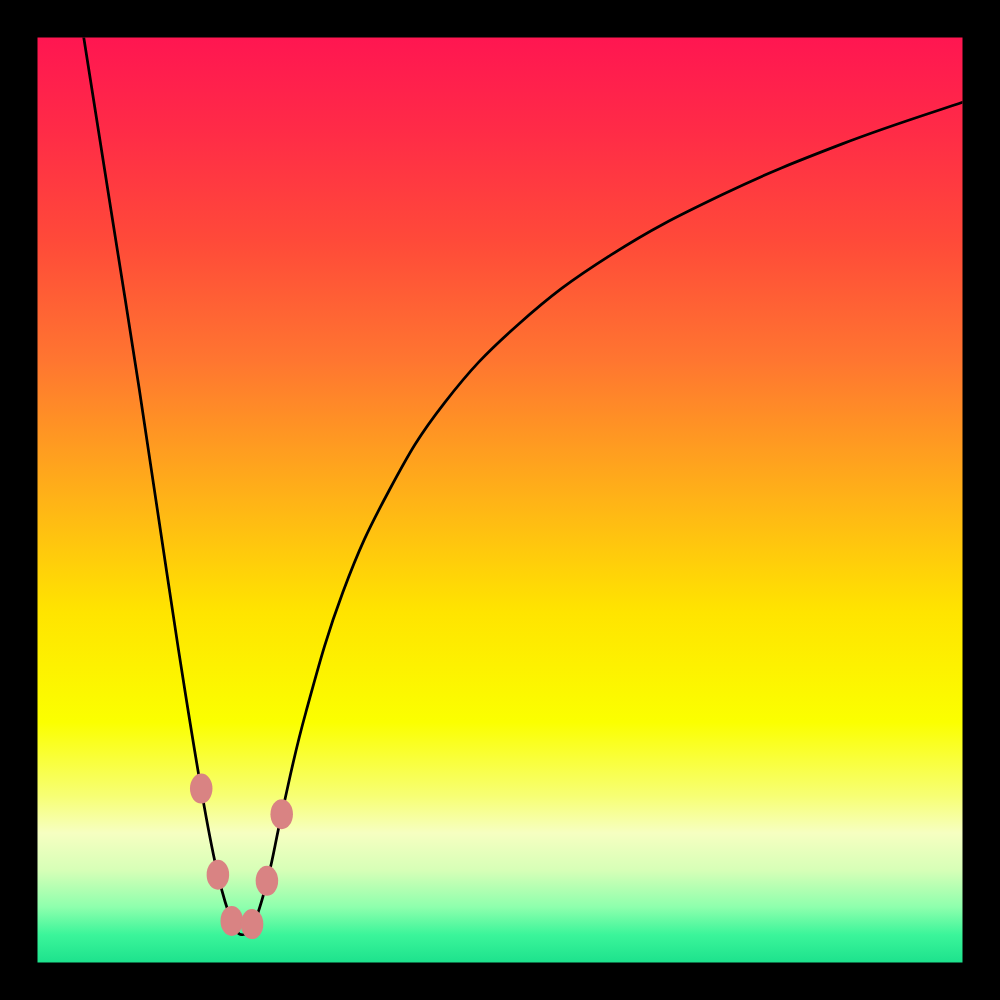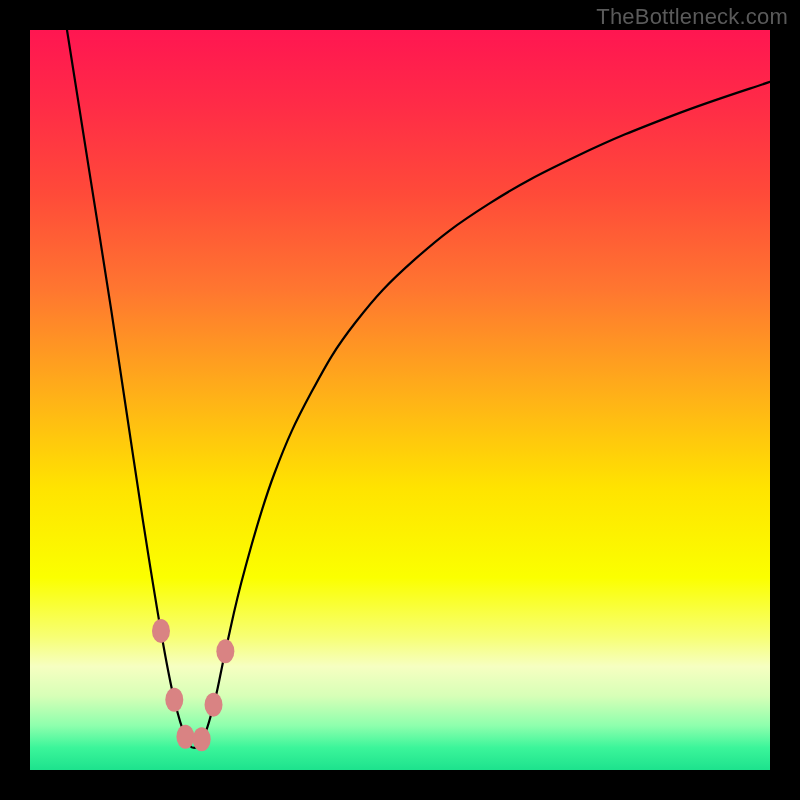--- a/index.html
+++ b/index.html
@@ -64,14 +64,13 @@
           <ellipse cx="160.98" cy="630.88" rx="9" ry="12" fill="#d98383"></ellipse>
           <ellipse cx="225.36" cy="651.35" rx="9" ry="12" fill="#d98383"></ellipse>
           <ellipse cx="174.30" cy="699.70" rx="9" ry="12" fill="#d98383"></ellipse>
           <ellipse cx="185.40" cy="736.70" rx="9" ry="12" fill="#d98383"></ellipse>
           <ellipse cx="201.68" cy="739.26" rx="9" ry="12" fill="#d98383"></ellipse>
           <ellipse cx="213.52" cy="704.63" rx="9" ry="12" fill="#d98383"></ellipse>
         </g>
     </g>
   </svg>
 
-  <div class="watermark">TheBottleneck.com</div>
 </div>
 
 </body></html>

